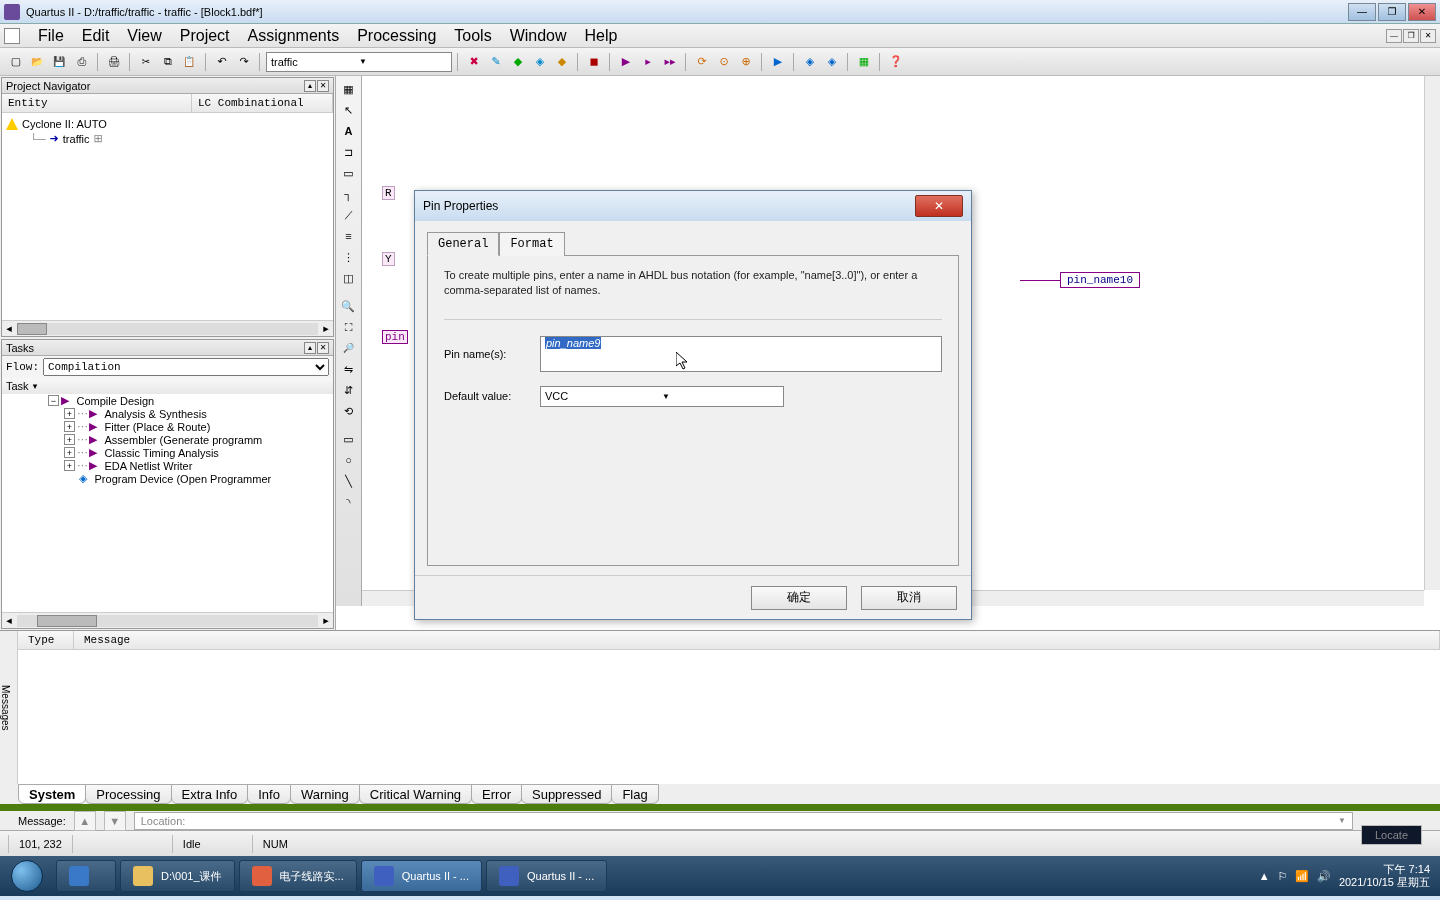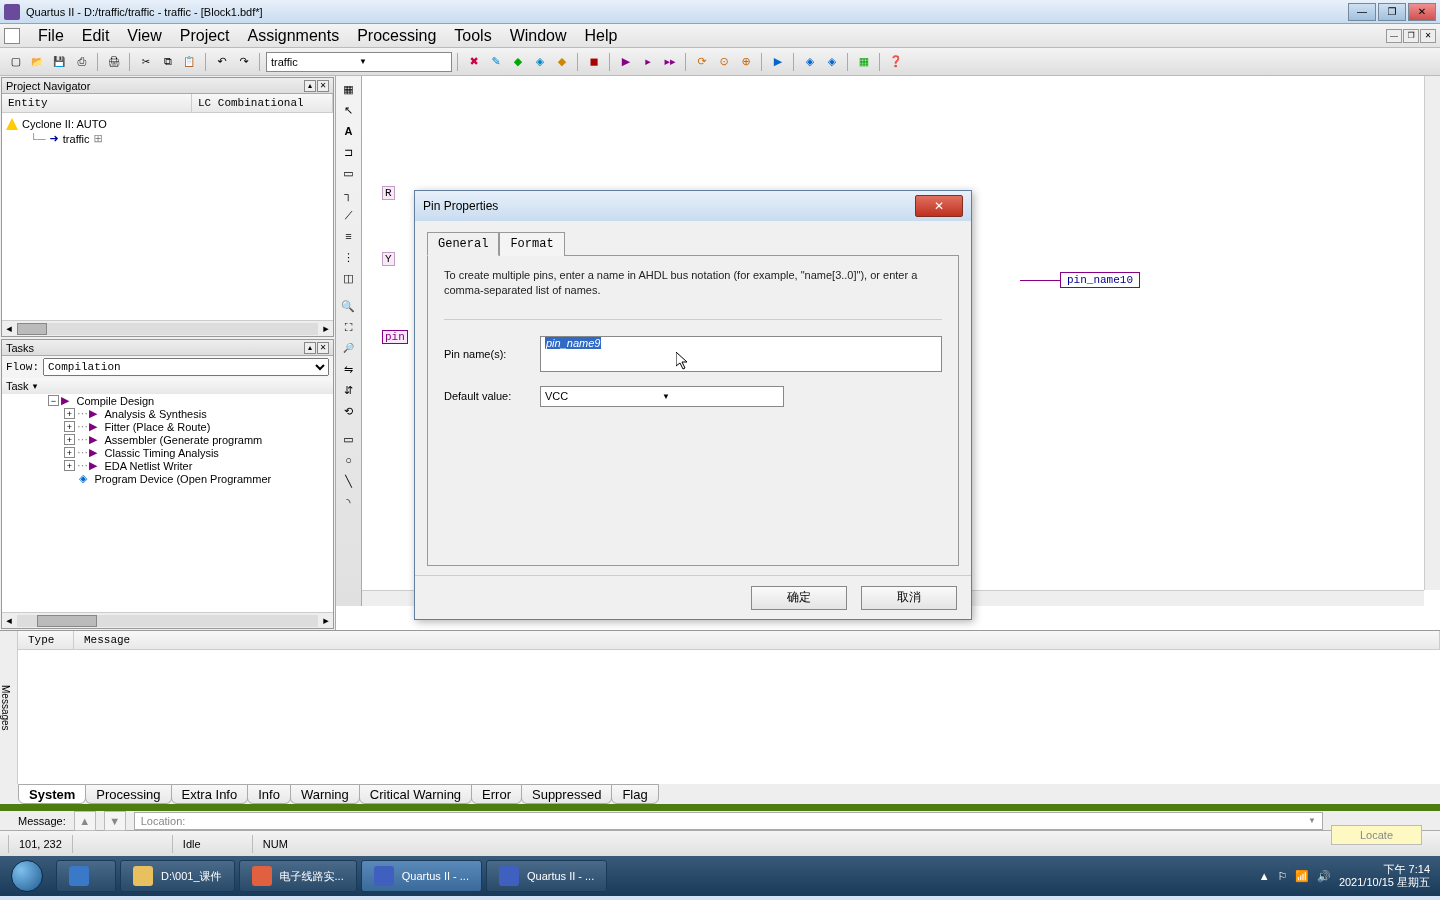--- a/index.html
+++ b/index.html
@@ -106,21 +106,21 @@
 .msg-main { flex:1; display:flex; flex-direction:column; }
 .msg-hdr { display:flex; background:linear-gradient(#f8f8f8,#e8e8e8); border-bottom:1px solid #ccc; }
 .msg-hdr div { padding:3px 10px; border-right:1px solid #ccc; font-family:'Courier New',monospace; }
 .msg-body { flex:1; background:#fff; }
 .msg-tabs { display:flex; height:20px; background:#eee; padding-left:18px; }
 .msg-tabs .mtab { padding:2px 10px; border:1px solid #aaa; border-radius:0 0 6px 6px; background:linear-gradient(#f8f8f8,#e8e8e8); font-size:13px; margin-right:-1px; }
 .msg-tabs .mtab.active { background:#fff; font-weight:bold; }
 .msg-foot { height:26px; display:flex; align-items:center; padding:0 18px; gap:8px; background:#eee; border-top:7px solid #4d7c0f; }
 .msg-foot .loc { flex:1; height:18px; background:#fff; border:1px solid #aaa; padding:0 6px; color:#888; display:flex; align-items:center; }
 .msg-foot .ibtn { width:22px; height:20px; border:1px solid #bbb; background:#f4f4f4; color:#888; display:flex; align-items:center; justify-content:center; }
-.msg-foot .locate { width:91px; height:20px; border:1px solid #bbb; color:#888; background:#fef9c3;margin-top:28px; }
+.msg-foot .locate { width:61px; height:20px; border:1px solid #bbb; color:#888; background:#0f172a;margin-top:28px; }
 
 
 .statusbar { height:26px; background:linear-gradient(#f4f4f4,#e0e0e0); display:flex; align-items:center; padding:0 8px; border-top:1px solid #aaa; font-size:12px; }
 .statusbar .sb-cell { padding:0 10px; border-left:1px solid #bbb; height:18px; display:flex; align-items:center; }
 .statusbar .sb-main { flex:1; }
 
 
 .taskbar { height:40px; background:linear-gradient(180deg,#3a5a7a 0,#1a3a5a 100%); display:flex; align-items:center; }
 .start { width:54px; height:40px; display:flex; align-items:center; justify-content:center; }
 .start .orb { width:32px; height:32px; border-radius:50%; background:radial-gradient(circle at 30% 30%,#7ec0ee,#1e5a8e); border:1px solid #0a2a4a; }

